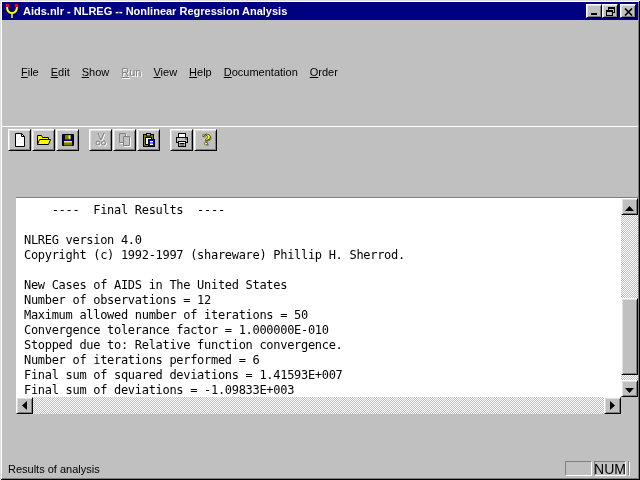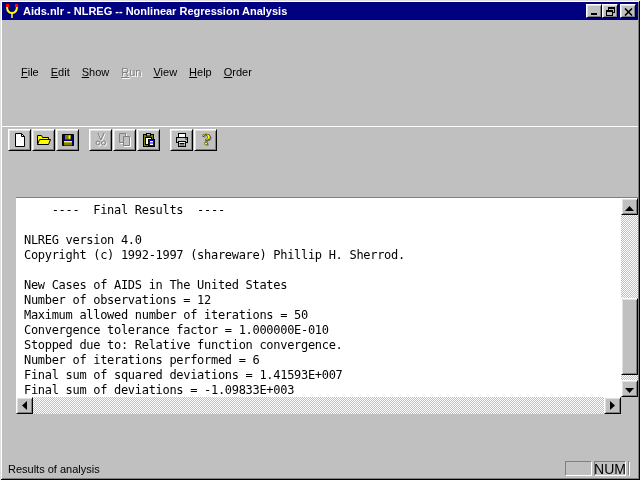--- a/index.html
+++ b/index.html
@@ -115,20 +115,21 @@
     </span>
   </div>
 
   <div class="menubar">
       <span class="menu-item"><u>F</u>ile</span>
       <span class="menu-item"><u>E</u>dit</span>
       <span class="menu-item"><u>S</u>how</span>
       <span class="menu-item disabled"><u>R</u>un</span>
       <span class="menu-item"><u>V</u>iew</span>
       <span class="menu-item"><u>H</u>elp</span>
+      <span class="menu-item"><u>D</u>ocumentation</span>
       <span class="menu-item"><u>O</u>rder</span>
     </div>
 
   <div class="toolbar">
       <button class="tb-btn">
         <span>
           <svg width="16" height="16" viewBox="0 0 16 16">
             <path d="M3.5 1.5h6l3 3v10h-9z" fill="#fff" stroke="#000"></path>
             <path d="M9.5 1.5v3h3" fill="none" stroke="#000"></path>
           </svg>

